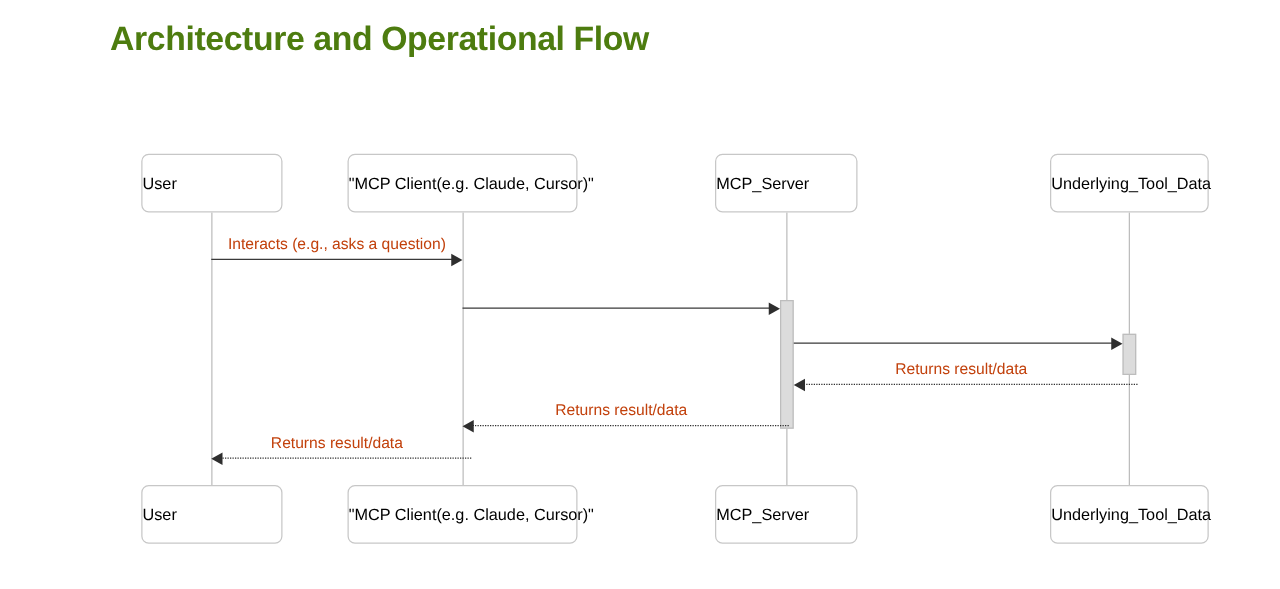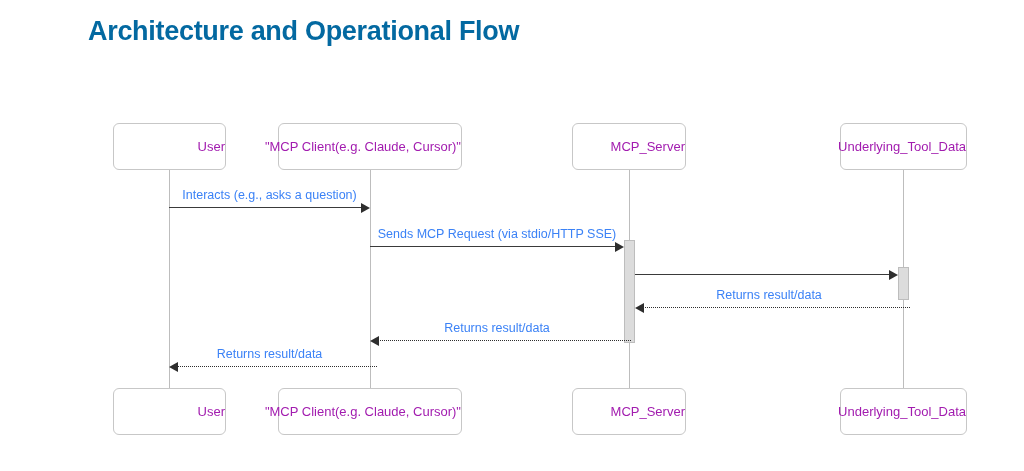--- a/index.html
+++ b/index.html
@@ -16,43 +16,43 @@
     color: #1b1b1b;
   }
 
   #page-title {
     position: absolute;
     left: 88px;
     top: 16px;
     font-size: 27px;
     font-weight: bold;
     letter-spacing: -0.3px;
-    color: #0369a1;
+    color: #4d7c0f;
     white-space: nowrap;
   }
 
   #diagram-canvas {
     position: absolute;
     left: 0;
     top: 0;
     width: 1024px;
     height: 471px;
   }
 
   .participant-box {
     position: absolute;
     box-sizing: border-box;
     background: #ffffff;
     border: 1px solid #c7c7c7;
     border-radius: 6px;
     display: flex;
     align-items: center;
-    justify-content: flex-end;
+    justify-content: flex-start;
     font-size: 13px;
-    color: #a21caf;
+    color: #000000;
     white-space: nowrap;
     height: 47px;
   }
 
   .lifeline {
     position: absolute;
     width: 1px;
     background: #bdbdbd;
   }
 
@@ -83,21 +83,21 @@
   .arrow-head.right {
     border-left: 9px solid #2e2e2e;
   }
   .arrow-head.left {
     border-right: 9px solid #2e2e2e;
   }
 
   .msg-label {
     position: absolute;
     font-size: 12.5px;
-    color: #3b82f6;
+    color: #c2410c;
     white-space: nowrap;
     transform: translateX(-50%);
   }
 </style>
 </head>
 <body>
 
 <div id="page-title">Architecture and Operational Flow</div>
 
 <div id="diagram-canvas">
@@ -129,21 +129,20 @@
     <div class="participant-box" style="left: 840px; top: 388px; width: 127px;">
       <span>Underlying_Tool_Data</span>
     </div>
     <div class="activation" style="left: 624px; top: 240px; height: 103px;"></div>
     <div class="activation" style="left: 898px; top: 267px; height: 33px;"></div>
     <div class="msg-line" style="left: 169px; top: 207px; width: 194px;"></div>
     <div class="arrow-head right" style="top: 203px; left: 361px;"></div>
     <div class="msg-label" style="left: 269.5px; top: 188px;">Interacts (e.g., asks a question)</div>
     <div class="msg-line" style="left: 370px; top: 246px; width: 247px;"></div>
     <div class="arrow-head right" style="top: 242px; left: 615px;"></div>
-    <div class="msg-label" style="left: 497px; top: 227px;">Sends MCP Request (via stdio/HTTP SSE)</div>
     <div class="msg-line" style="left: 635px; top: 274px; width: 256px;"></div>
     <div class="arrow-head right" style="top: 270px; left: 889px;"></div>
     <div class="msg-line dotted" style="left: 642px; top: 307px; width: 268px;"></div>
     <div class="arrow-head left" style="top: 303px; left: 635px;"></div>
     <div class="msg-label" style="left: 769px; top: 288px;">Returns result/data</div>
     <div class="msg-line dotted" style="left: 377px; top: 340px; width: 254px;"></div>
     <div class="arrow-head left" style="top: 336px; left: 370px;"></div>
     <div class="msg-label" style="left: 497px; top: 321px;">Returns result/data</div>
     <div class="msg-line dotted" style="left: 176px; top: 366px; width: 201px;"></div>
     <div class="arrow-head left" style="top: 362px; left: 169px;"></div>

